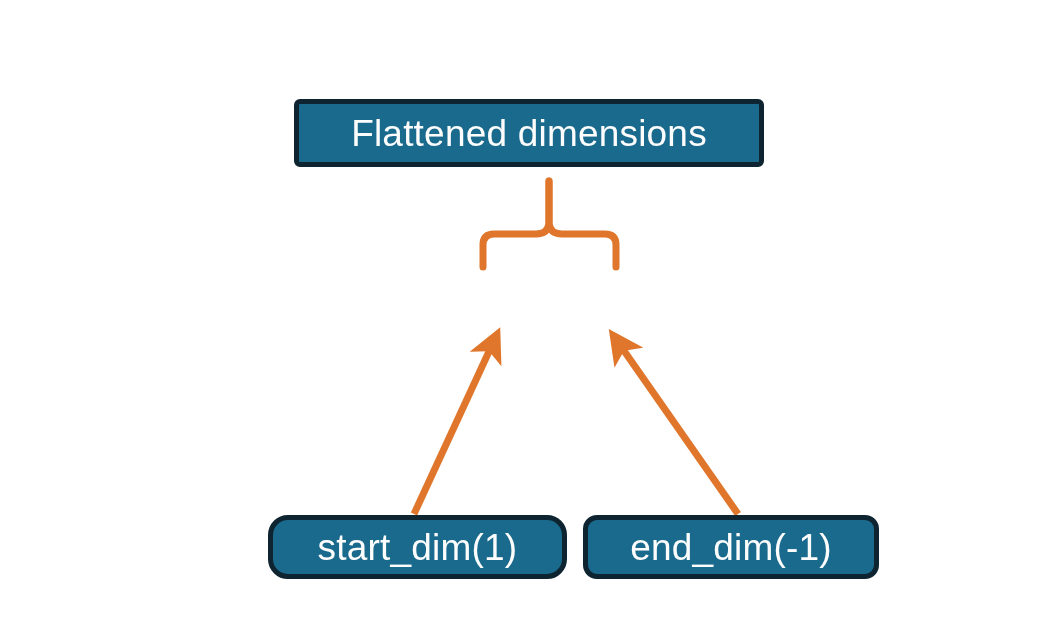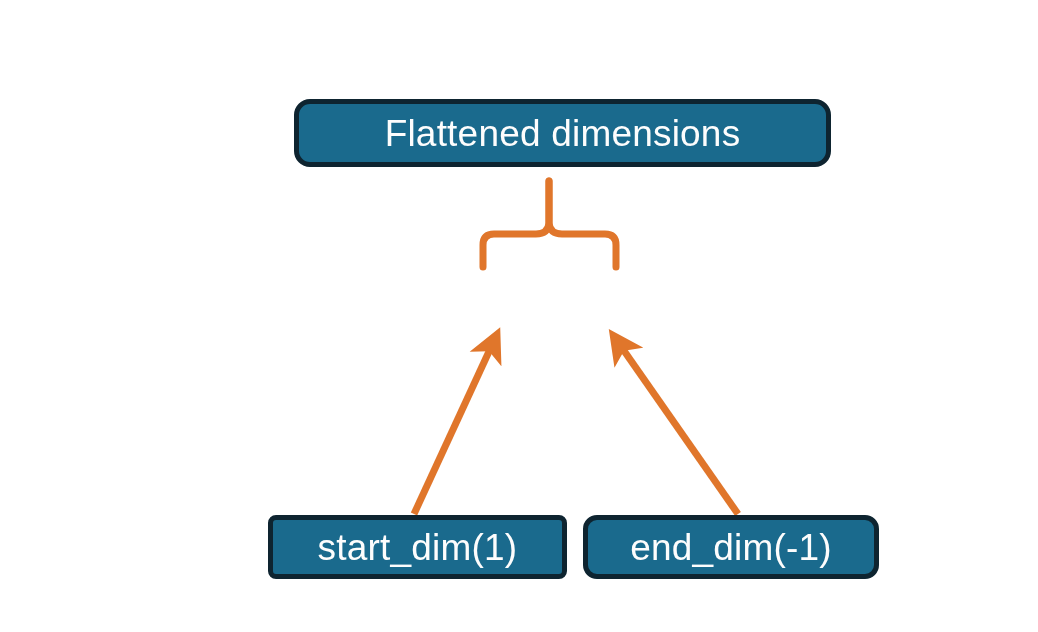--- a/index.html
+++ b/index.html
@@ -35,23 +35,23 @@
   .node-label {
     display: block;
     color: #fdfdfd;
     letter-spacing: 0.2px;
   }
 
   
   #box-flattened {
     left: 294px;
     top: 99px;
-    width: 537px;
+    width: 470px;
     height: 68px;
-    border-radius: 16px;
+    border-radius: 6px;
   }
   #box-flattened .node-label {
     font-size: 37px;
     font-weight: 400;
   }
 
   
   #box-shape {
     left: 178px;
     top: 214px;
@@ -65,21 +65,21 @@
     position: relative;
     top: 3px;
   }
 
   
   #box-start-dim {
     left: 268px;
     top: 515px;
     width: 299px;
     height: 64px;
-    border-radius: 8px;
+    border-radius: 20px;
   }
   #box-end-dim {
     left: 583px;
     top: 515px;
     width: 296px;
     height: 64px;
     border-radius: 14px;
   }
   #box-start-dim .node-label,
   #box-end-dim .node-label {

